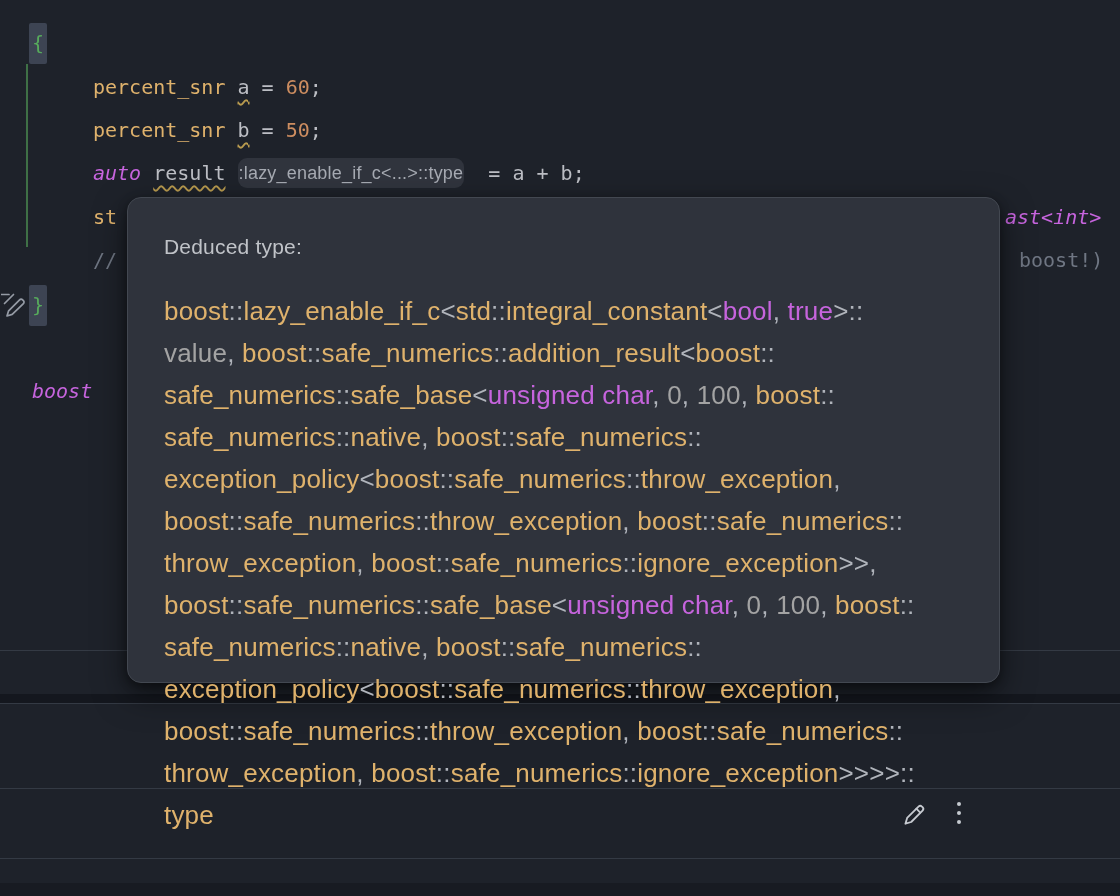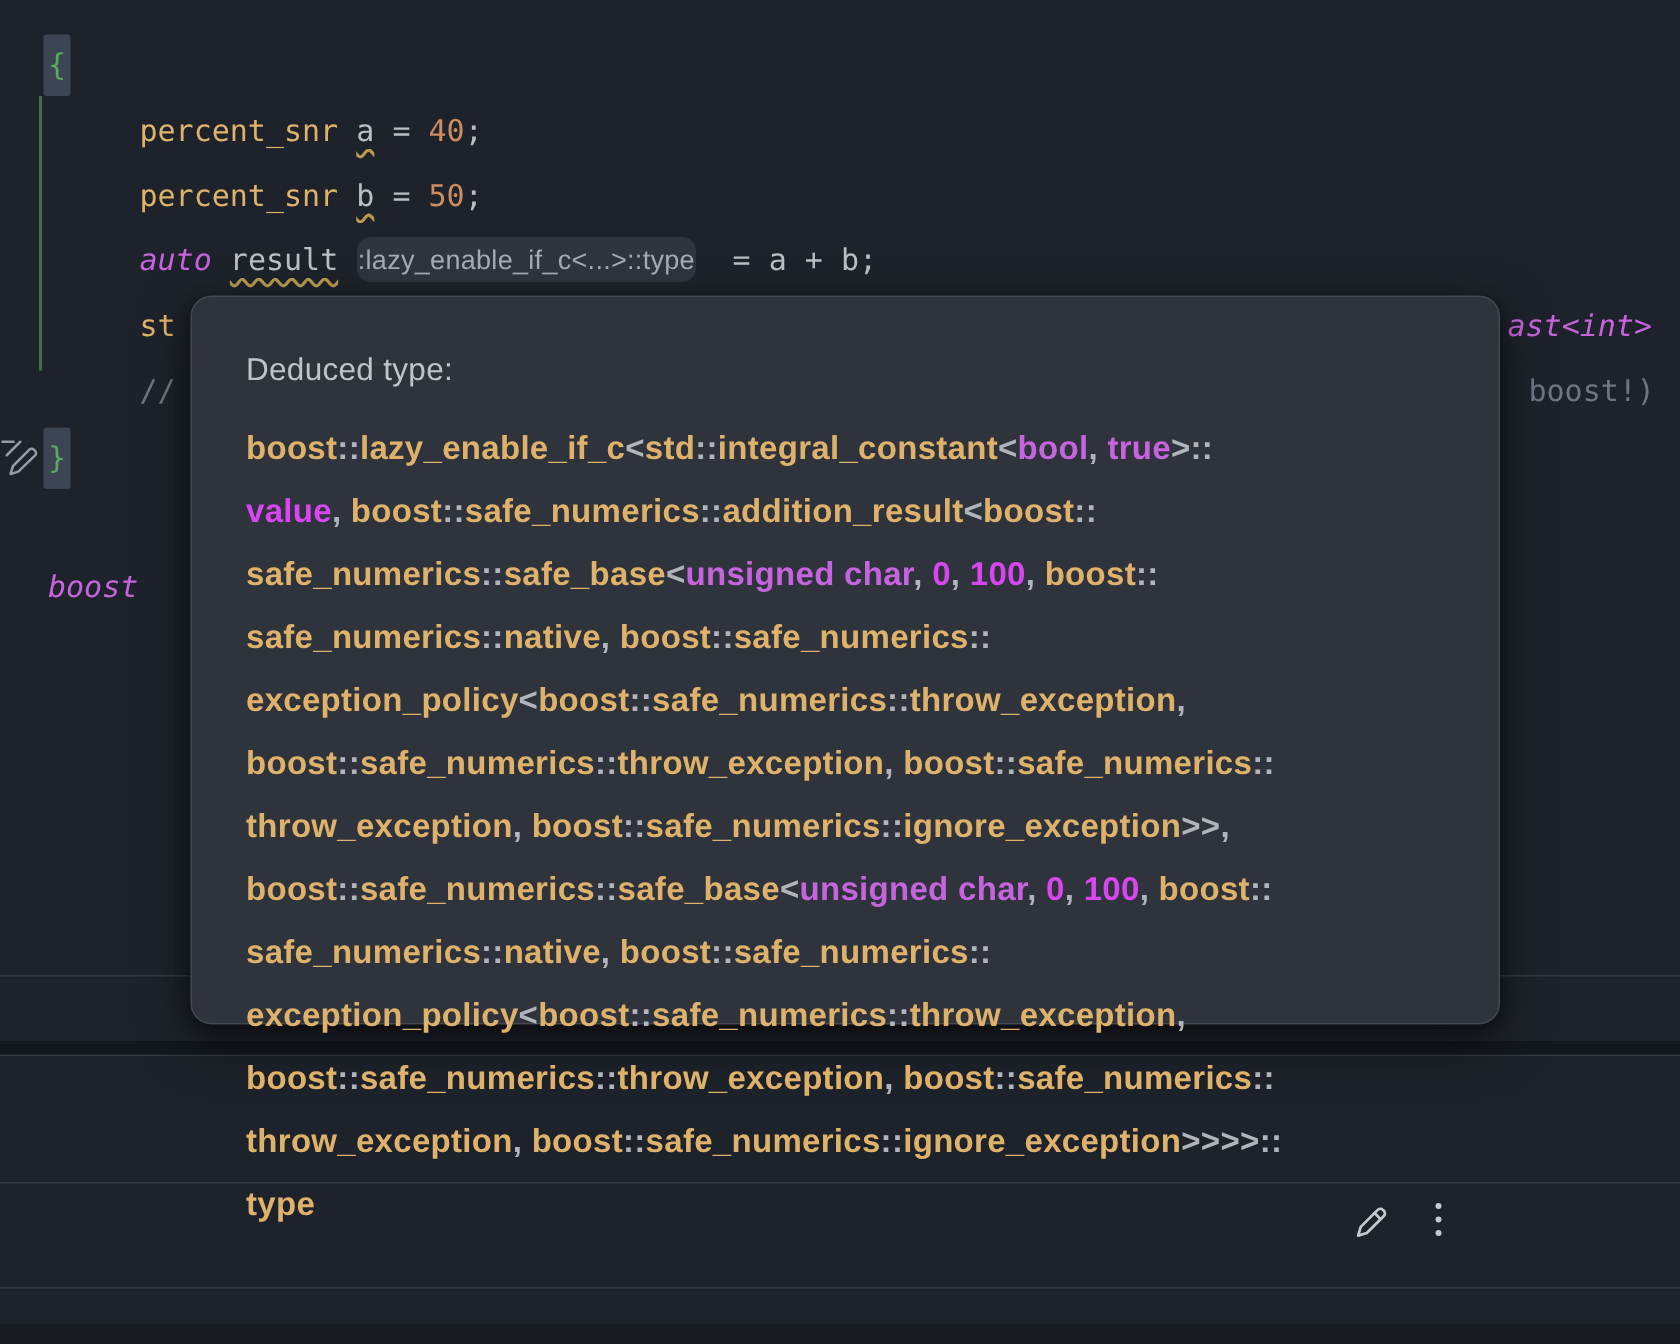--- a/index.html
+++ b/index.html
@@ -41,29 +41,28 @@
     position:absolute;left:127px;top:197px;width:873px;height:486px;z-index:10;
     background:#2f333c;border:1px solid #434851;border-radius:14px;
     box-shadow:0 12px 32px rgba(0,0,0,.5),0 3px 10px rgba(0,0,0,.35);
     box-sizing:border-box;
   }
   .popup-heading{
     position:absolute;left:36px;top:37px;
     font-size:21px;color:#c0c3c8;letter-spacing:.2px;
   }
   .popup-body{
-    position:absolute;left:36px;top:80px;width:805px;
-    font-size:22px;line-height:42px;letter-spacing:.2px;color:#dfb26c;
+    position:absolute;left:36px;top:92px;width:805px;
+    font-size:26px;line-height:42px;letter-spacing:.2px;color:#dfb26c;
     white-space:pre-wrap;
-    font-weight:bold;
   }
   .p-g{color:#dfb26c;}
   .p-gy{color:#b0b4bb;}
   .p-mg{color:#c664dd;}
-  .p-or{color:#d946ef;}
+  .p-or{color:#a3a3a3;}
   .popup-actions{position:absolute;right:34px;top:598px;display:flex;align-items:center;gap:22px;}
   .action-btn{background:none;border:none;padding:2px;cursor:pointer;display:flex;}
 </style>
 </head>
 <body>
 
 <div class="editor">
 
   <div id="sep-layer">
       <div class="sep" style="top: 650px;"></div>
@@ -79,21 +78,21 @@
   <div class="gutter-icon">
     <svg width="30" height="30" viewBox="0 0 30 30" fill="none" stroke="#959ba5" stroke-width="1.7" stroke-linecap="round" stroke-linejoin="round">
       <line x1="-2" y1="4.5" x2="8" y2="4.5"></line>
       <line x1="3.5" y1="13.5" x2="12.5" y2="4.5"></line>
       <path d="M6 26 L7.6 20.8 L18.6 9.8 a2.1 2.1 0 0 1 3 0 l0.8 0.8 a2.1 2.1 0 0 1 0 3 L11.2 24.4 Z"></path>
     </svg>
   </div>
 
   <div id="code-layer">
       <div class="code-line" style="top: 22px; left: 29px;"><span class="seg-brace boxed">{</span></div>
-      <div class="code-line" style="top: 66px; left: 93px;"><span class="seg-type">percent_snr</span><span class="seg-plain"> </span><span class="seg-plain squig">a</span><span class="seg-plain"> = </span><span class="seg-number">40</span><span class="seg-plain">;</span></div>
+      <div class="code-line" style="top: 66px; left: 93px;"><span class="seg-type">percent_snr</span><span class="seg-plain"> </span><span class="seg-plain squig">a</span><span class="seg-plain"> = </span><span class="seg-number">60</span><span class="seg-plain">;</span></div>
       <div class="code-line" style="top: 109px; left: 93px;"><span class="seg-type">percent_snr</span><span class="seg-plain"> </span><span class="seg-plain squig">b</span><span class="seg-plain"> = </span><span class="seg-number">50</span><span class="seg-plain">;</span></div>
       <div class="code-line" style="top: 152px; left: 93px;"><span class="seg-keyword">auto</span><span class="seg-plain"> </span><span class="seg-plain squig">result</span><span class="seg-plain"> </span><span class="seg-inlay">:lazy_enable_if_c&lt;...&gt;::type</span><span class="seg-plain">  = a + b;</span></div>
       <div class="code-line" style="top: 196px; left: 93px;"><span class="seg-type">st</span></div>
       <div class="code-line" style="top: 196px; left: 1005px;"><span class="seg-keyword">ast&lt;int&gt;</span></div>
       <div class="code-line" style="top: 239px; left: 93px;"><span class="seg-comment">//</span></div>
       <div class="code-line" style="top: 239px; left: 1019px;"><span class="seg-comment">boost!)</span></div>
       <div class="code-line" style="top: 284px; left: 29px;"><span class="seg-brace boxed">}</span></div>
       <div class="code-line" style="top: 370px; left: 32px;"><span class="seg-keyword">boost</span></div>
     </div>
 

